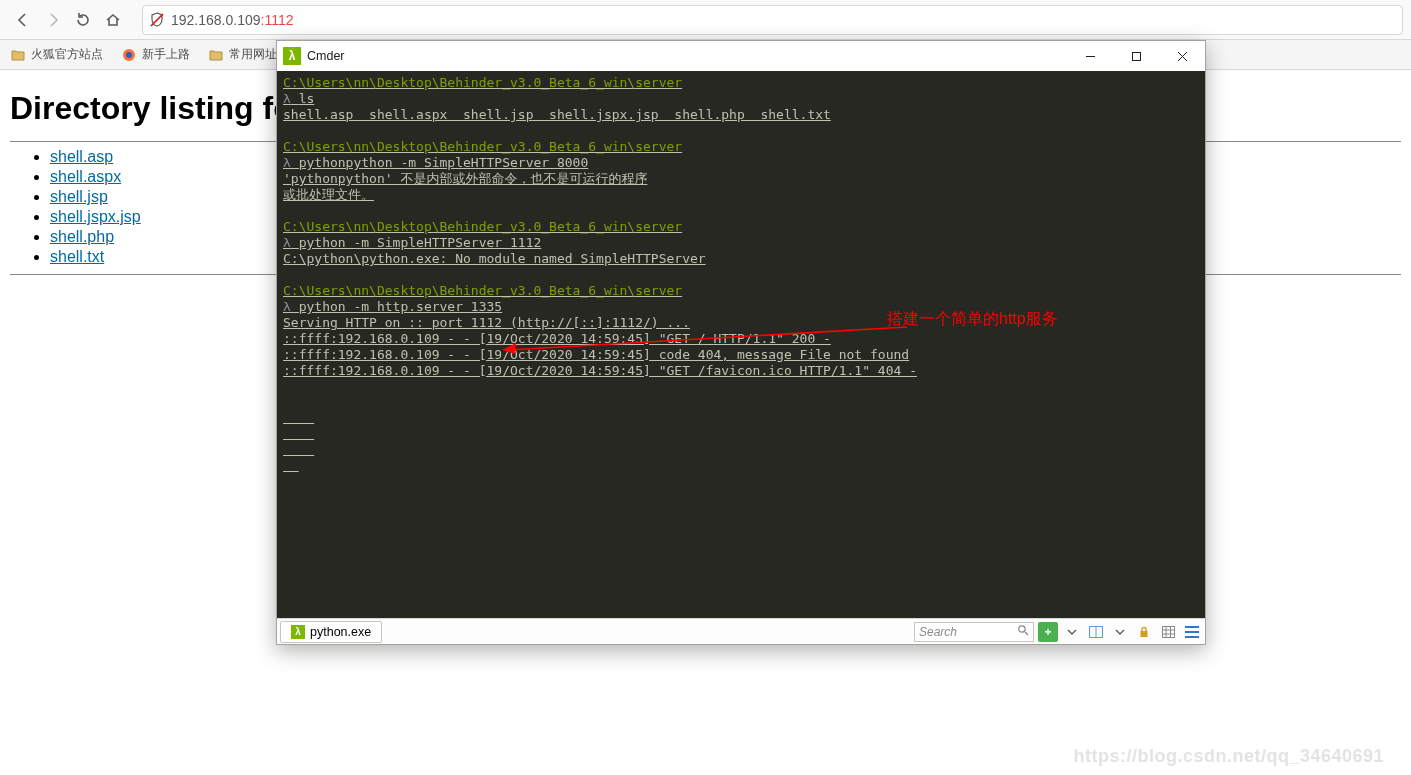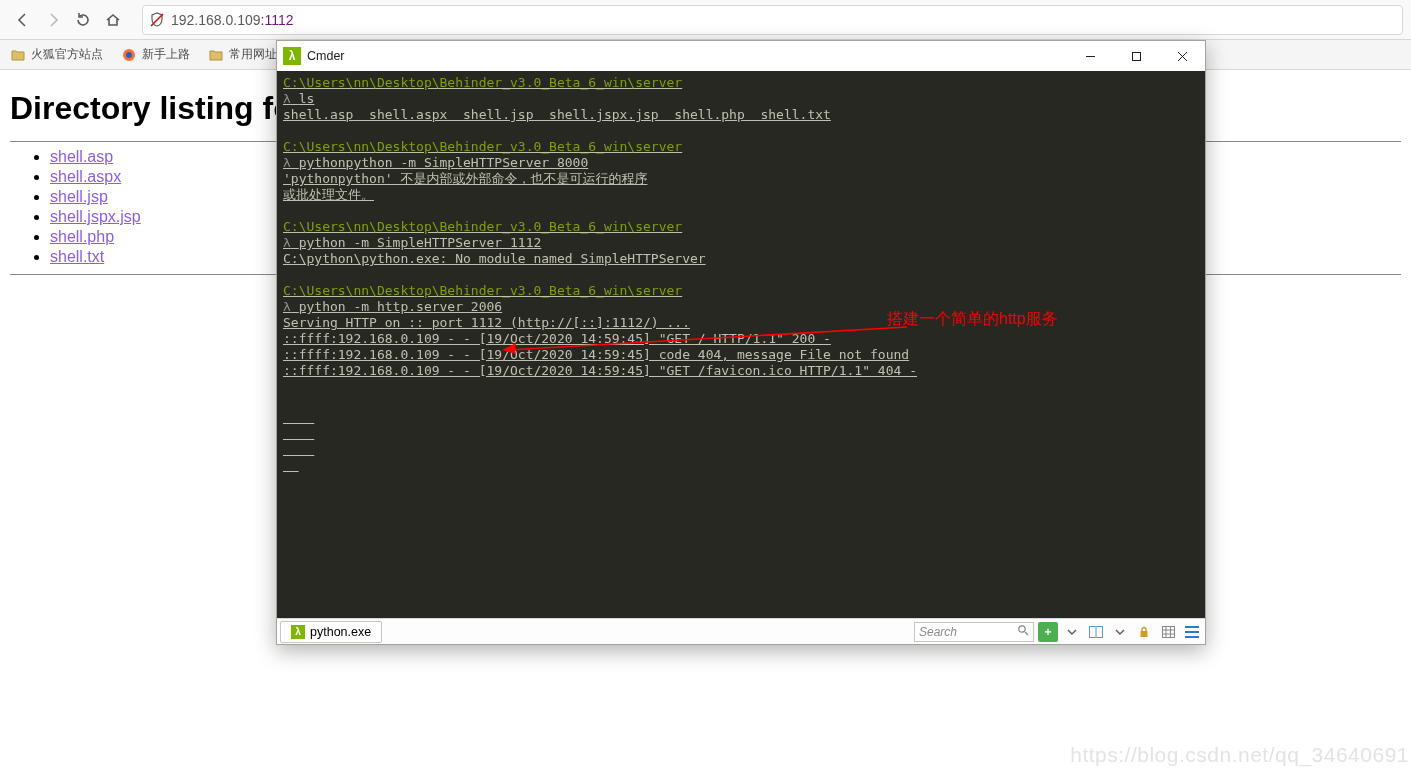--- a/index.html
+++ b/index.html
@@ -34,21 +34,21 @@
     display: flex; align-items: center; justify-content: center;
     color: #5a5a5a; font-size: 14px;
   }
   .addr-ico.shield { color: #0a84ff; position: relative; }
   .addr-ico.shield svg line { stroke: #e20f0f; }
   .addr-text {
     flex: 1; font-size: 14px; color: #5a5a5a;
     display: flex; align-items: center;
     padding-top:1px;
   }
-  .addr-text .port { color: #701a75; }
+  .addr-text .port { color: #ef4444; }
 
   
   .bookmarks-bar {
     height: 30px;
     display: flex; align-items: center;
     padding: 0 10px;
     gap: 18px;
     border-bottom: 1px solid #d7d7d7;
     background: #f5f5f5;
     font-size: 12px; color: #4c4c4c;
@@ -60,21 +60,21 @@
   .page-content {
     position: absolute;
     left: 0; right: 0; top: 70px; bottom: 0;
     background: #fff;
     padding: 10px 10px;
   }
   .page-content h1 { font-size: 32px; margin: 10px 0 14px 0; font-weight: bold; }
   .page-content hr { border: none; border-top: 1px solid #888; margin: 8px 0 6px 0; }
   .dirlist { margin: 6px 0 4px 0; padding-left: 40px; }
   .dirlist li { margin: 2px 0; font-size: 16px; }
-  .dirlist a { color: #8b5cf6; text-decoration: underline; }
+  .dirlist a { color: #0369a1; text-decoration: underline; }
 
   
   .cmder-window {
     position: absolute;
     left: 276px; top: 40px;
     width: 930px; height: 605px;
     background: #FFF;
     border: 1px solid #a6a29d;
     box-shadow: 0 6px 20px rgba(0,0,0,.3);
     display: flex; flex-direction: column;
@@ -154,23 +154,24 @@
     display:flex; align-items:center; justify-content:center;
     margin-left: 4px;
     color: #5a5a5a;
   }
   .status-btn.plus { background:#4caf50; color:#fff; border-radius:2px; font-size:11px; font-weight:bold; }
   .status-btn.lock { color:#d79b1e; }
   .status-btn.menu svg rect { fill:#2b79d7; }
 
   
   .watermark {
-    position: absolute; right: 2px; bottom: 8px;
-    color: #e3e3e3; font-size: 21px; letter-spacing: .5px;
+    position: absolute; right: 27px; bottom: 8px;
+    color: #e3e3e3; font-size: 18px; letter-spacing: .5px;
     font-family: Arial, sans-serif;
+    font-weight: bold;
   }
 </style>
 </head>
 <body>
 
 <div class="browser-toolbar">
   <div class="tb-btn">
     <svg width="16" height="16" viewBox="0 0 16 16">
         <path d="M10 2 4 8l6 6" fill="none" stroke="currentColor" stroke-width="1.6"></path>
       </svg>
@@ -279,21 +280,21 @@
 <span class="path-line">C:\Users\nn\Desktop\Behinder_v3.0_Beta_6_win\server</span>
 <span class="prompt">λ</span> <span>pythonpython -m SimpleHTTPServer 8000</span>
 <span>'pythonpython' 不是内部或外部命令，也不是可运行的程序
 或批处理文件。</span>
 
 <span class="path-line">C:\Users\nn\Desktop\Behinder_v3.0_Beta_6_win\server</span>
 <span class="prompt">λ</span> <span>python -m SimpleHTTPServer 1112</span>
 <span>C:\python\python.exe: No module named SimpleHTTPServer</span>
 
 <span class="path-line">C:\Users\nn\Desktop\Behinder_v3.0_Beta_6_win\server</span>
-<span class="prompt">λ</span> <span>python -m http.server 2006</span>
+<span class="prompt">λ</span> <span>python -m http.server 1335</span>
 <span>Serving HTTP on :: port 1112 (http://[::]:1112/) ...
 ::ffff:192.168.0.109 - - [19/Oct/2020 14:59:45] "GET / HTTP/1.1" 200 -
 ::ffff:192.168.0.109 - - [19/Oct/2020 14:59:45] code 404, message File not found
 ::ffff:192.168.0.109 - - [19/Oct/2020 14:59:45] "GET /favicon.ico HTTP/1.1" 404 -</span></pre>
 
     
     <div class="anno-text">搭建一个简单的http服务</div>
     <svg class="anno-arrow" viewBox="0 0 410 30">
       <line x1="405" y1="1" x2="6" y2="24" stroke="#ff0000" stroke-width="1.6"></line>
       <polygon points="0,24 14,17 13,28" fill="#ff0000"></polygon>

